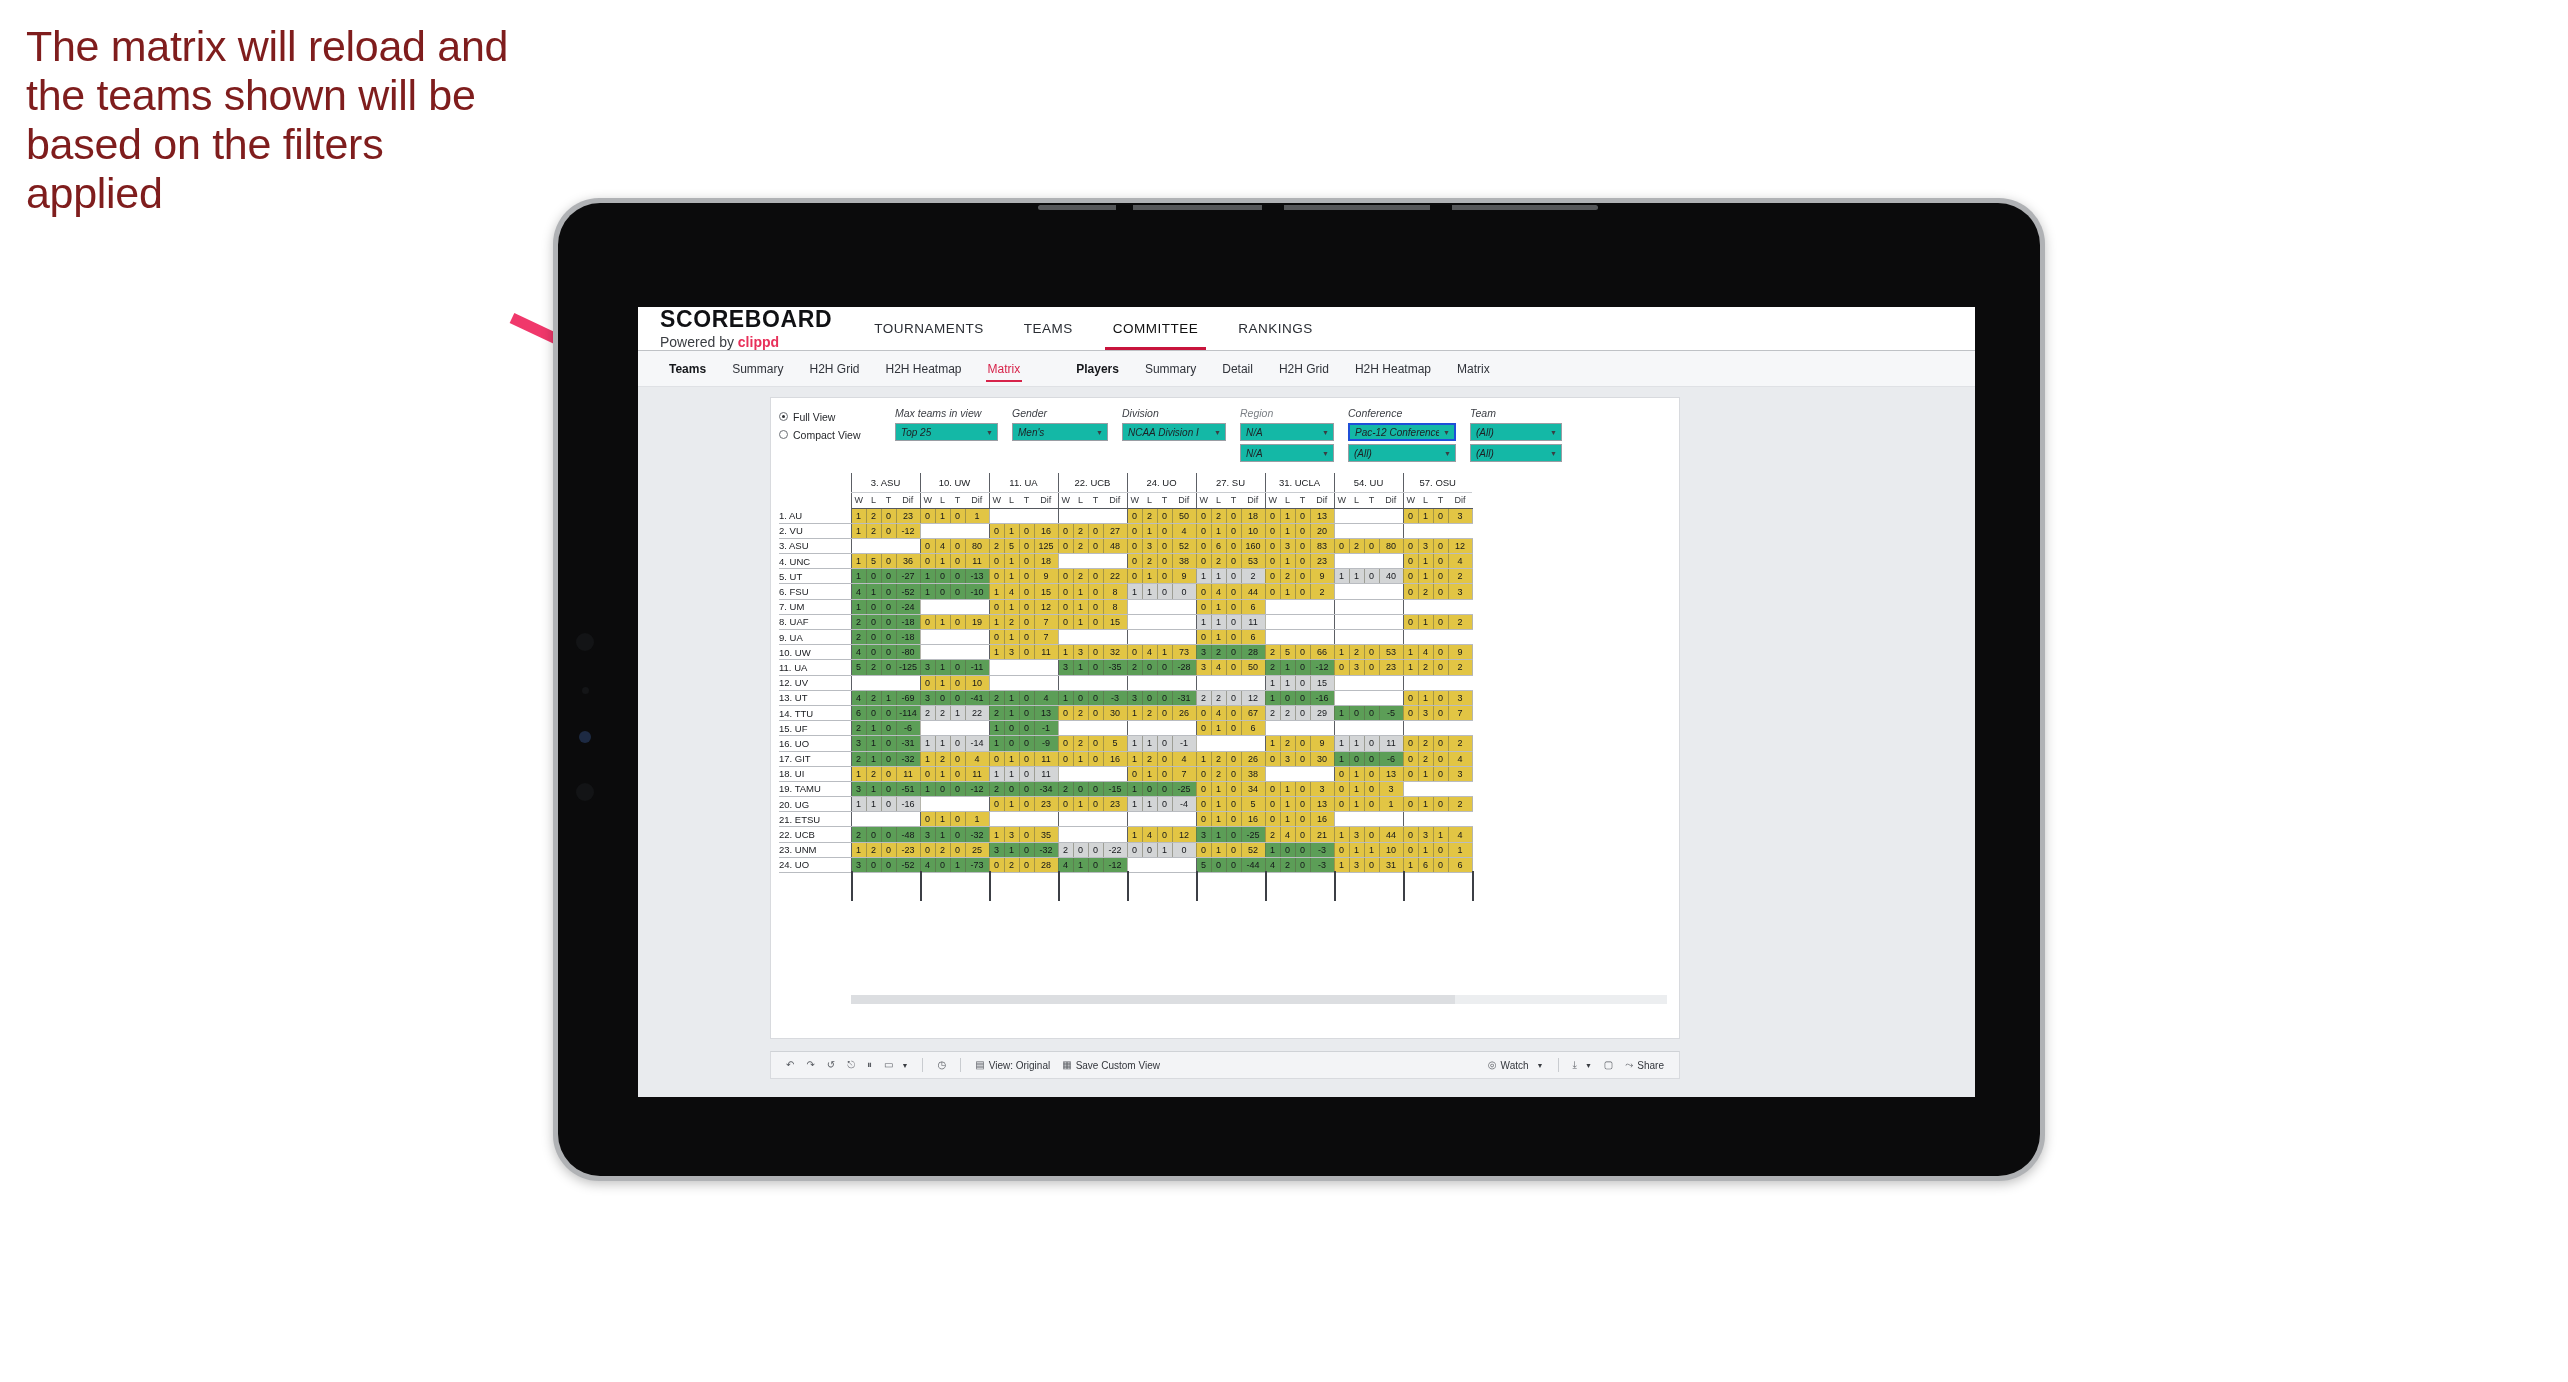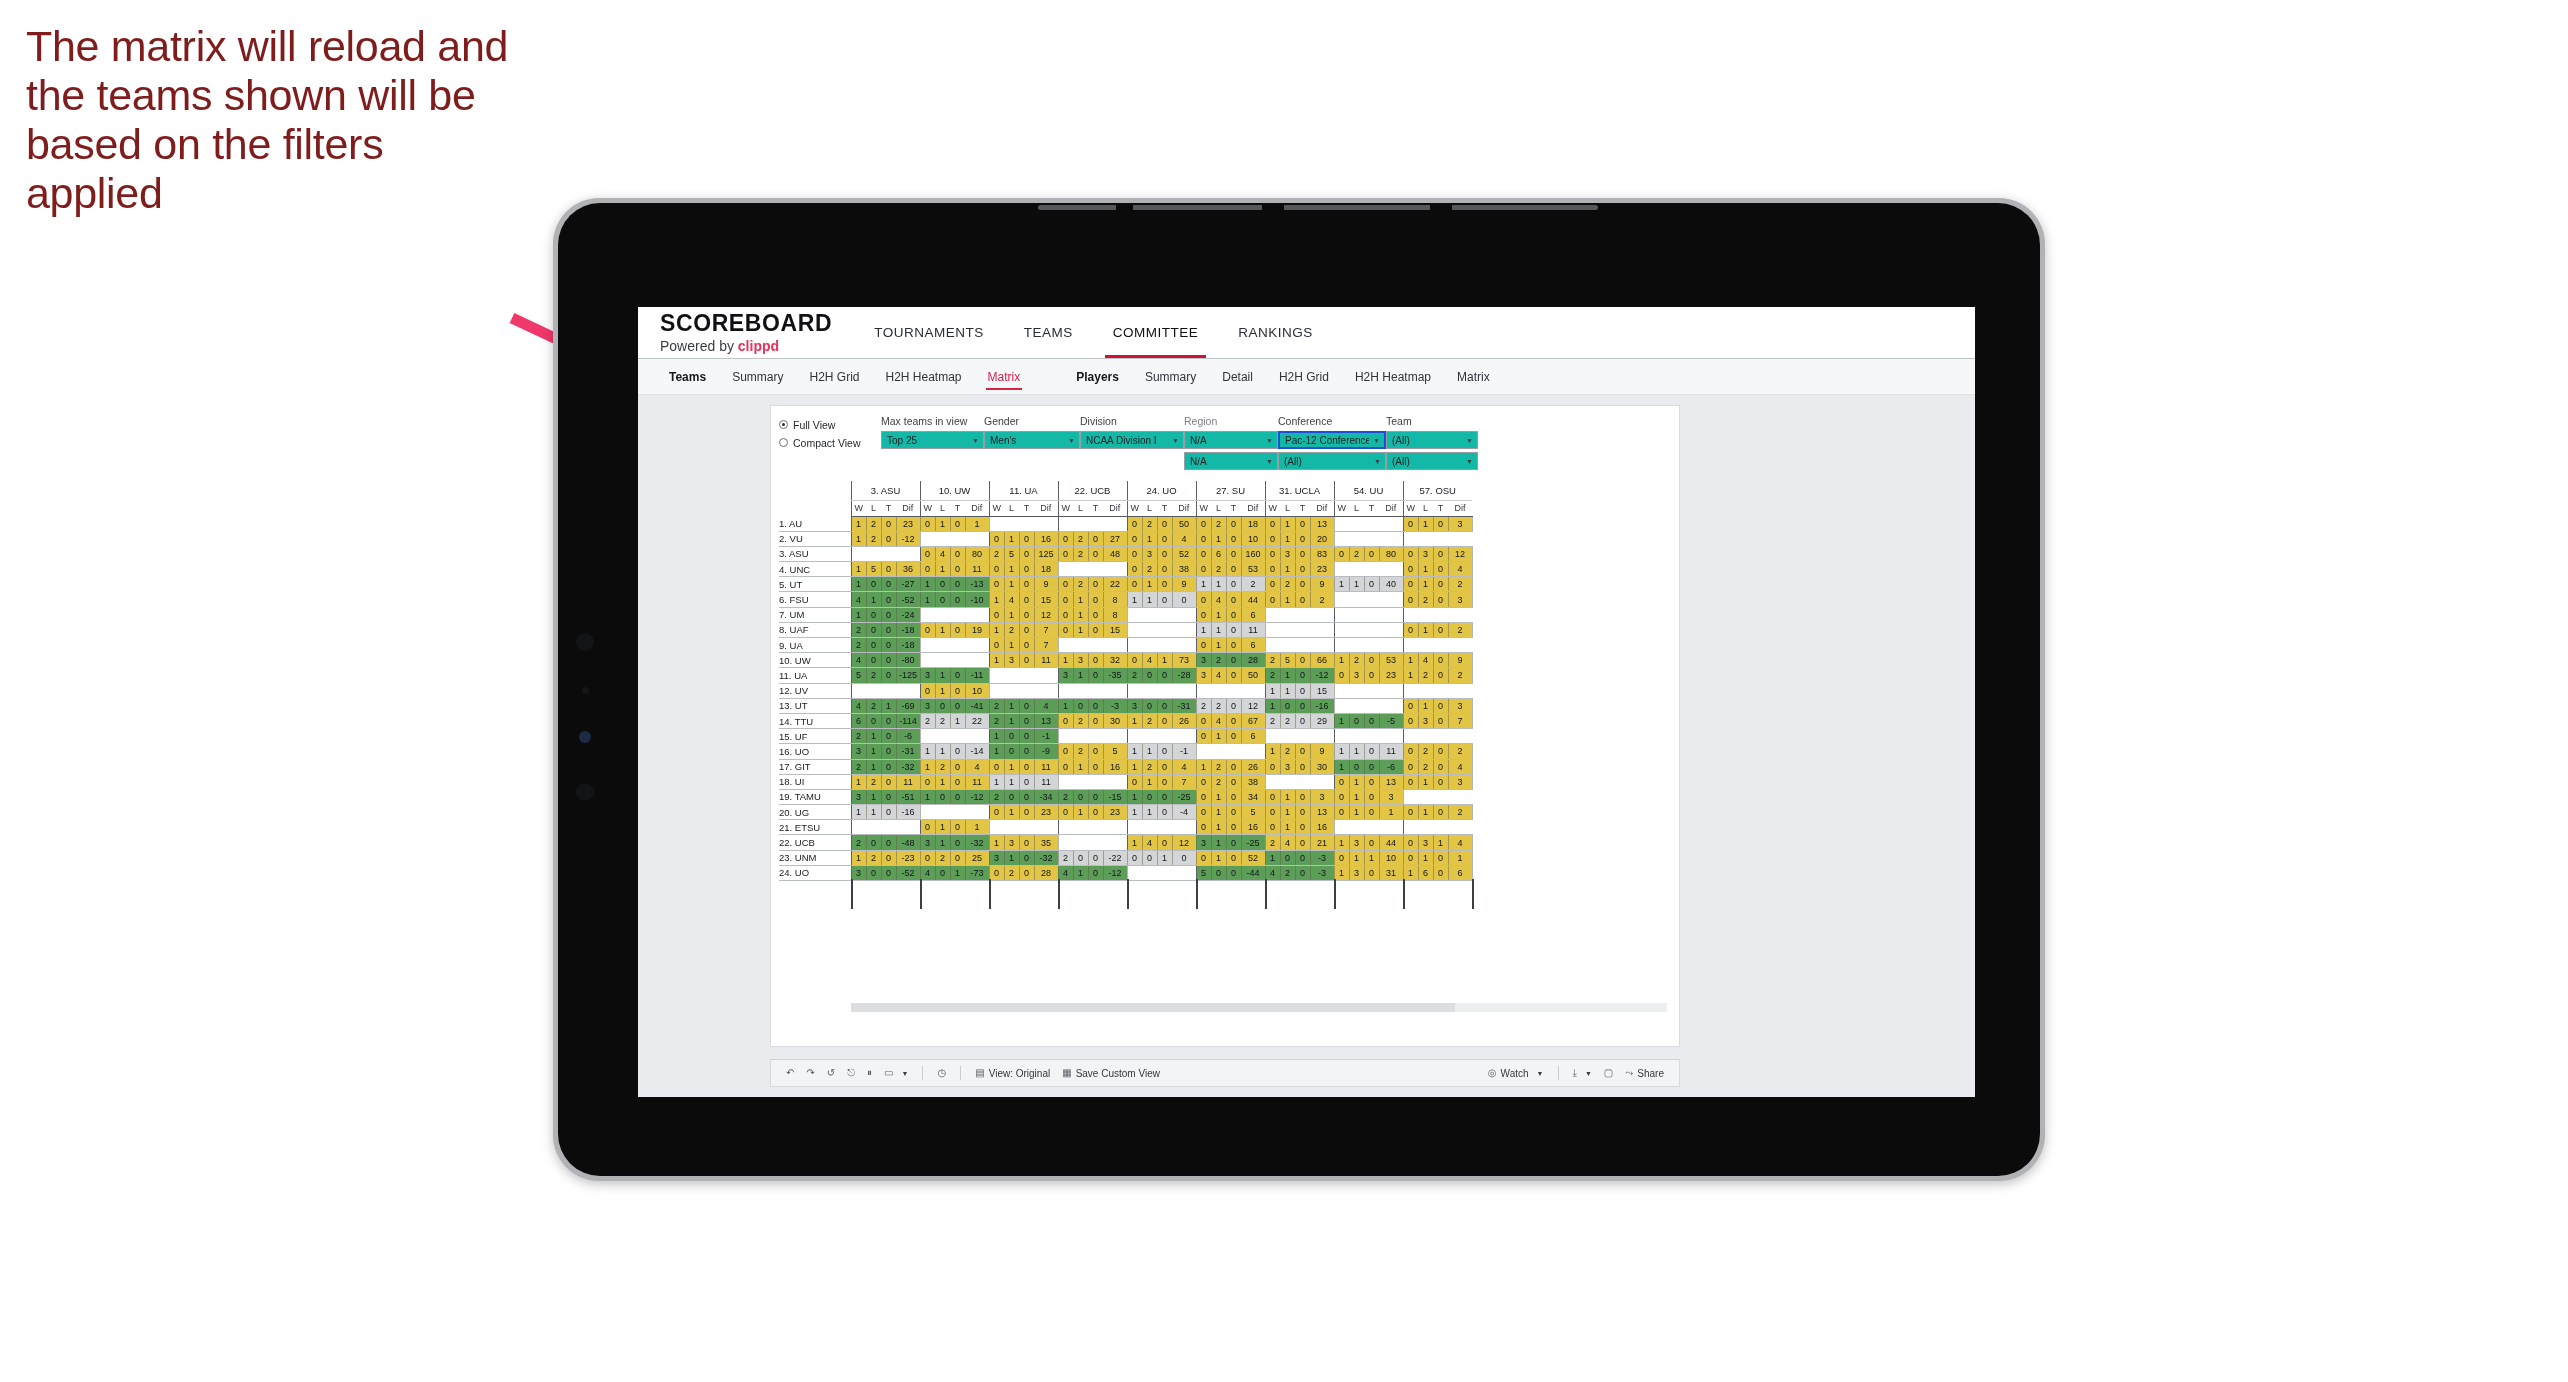--- a/index.html
+++ b/index.html
@@ -46,21 +46,21 @@
 
   
   .screen {
     position: absolute; left: 638px; top: 307px;
     width: 1337px; height: 790px;
     background: #e9ebee; overflow: hidden;
   }
 
   
   .appbar {
-    height: 52px; background: #ffffff; display: flex; align-items: stretch;
+    height: 44px; background: #ffffff; display: flex; align-items: stretch;
     border-bottom: 1px solid #bfc2c6;
   }
   .brand { display: flex; flex-direction: column; justify-content: center;
            padding: 0 22px 0 22px; min-width: 168px; }
   .brand-title {
     font-size: 23px; font-weight: 700; letter-spacing: .6px; color: #101114;
     font-family: "Liberation Sans", sans-serif; line-height: 1;
     transform: scaleY(1.06); transform-origin: left center;
   }
   .brand-sub { font-size: 14px; color: #3a3d42; margin-top: 3px; }
@@ -124,21 +124,21 @@
     height: 18px; border: 1px solid #9a9da3; background: #14b8a6;
     display: flex; align-items: center; justify-content: space-between;
     padding: 0 4px 0 5px; font-size: 10px; color: #1e2024; margin-bottom: 3px;
   }
   .fsel.hl { border: 2px solid #1f4fd8; }
   .fsel .cv { white-space: nowrap; overflow: hidden; }
   .caret { font-size: 7px; color: #3a3d42; margin-left: 4px; }
   .w-maxteams { width: 103px; }  .w-gender { width: 96px; }
   .w-division { width: 104px; }  .w-region { width: 94px; }
   .w-conf { width: 108px; }      .w-team { width: 92px; }
-  .fcol + .fcol { margin-left: 0; }
+  .fcol + .fcol { margin-left: 14px; font-style: italic; }
 
   
   .tblscroll { padding: 2px 0 0 8px; }
   table.matrix { border-collapse: collapse; table-layout: fixed; }
   table.matrix td, table.matrix th { padding: 0; font-weight: 400; }
 
   .rowlabel {
     width: 72px; text-align: left; padding-right: 5px !important;
     font-size: 9.5px; color: #17191d; background: #fff;
     border-bottom: 1px solid #b9bcc1; height: 15.2px; white-space: nowrap;

